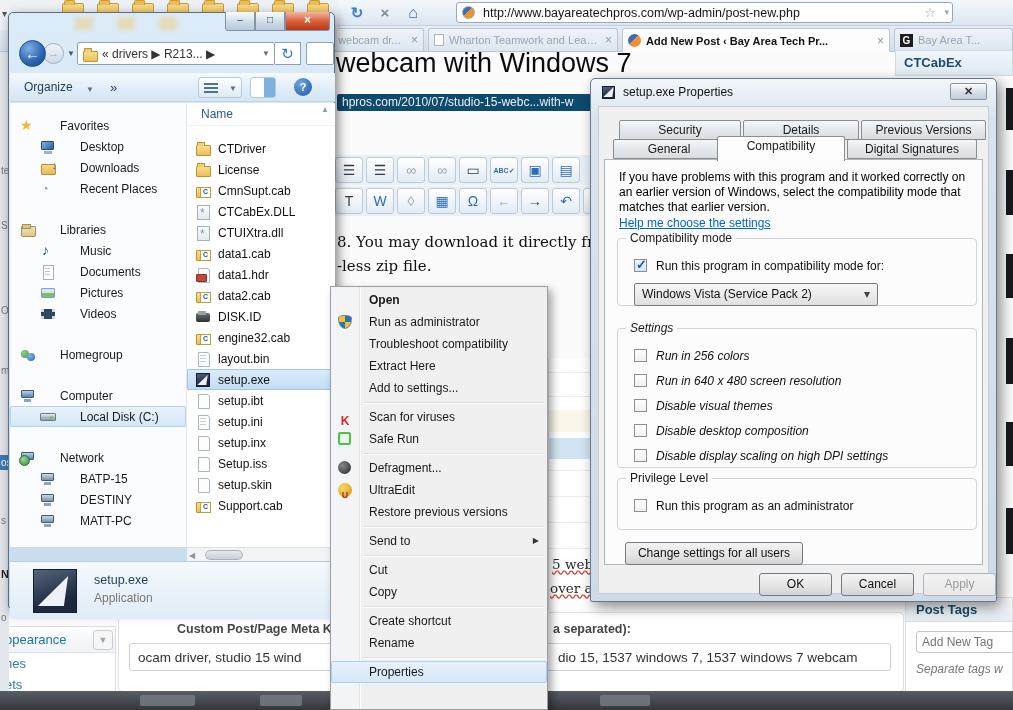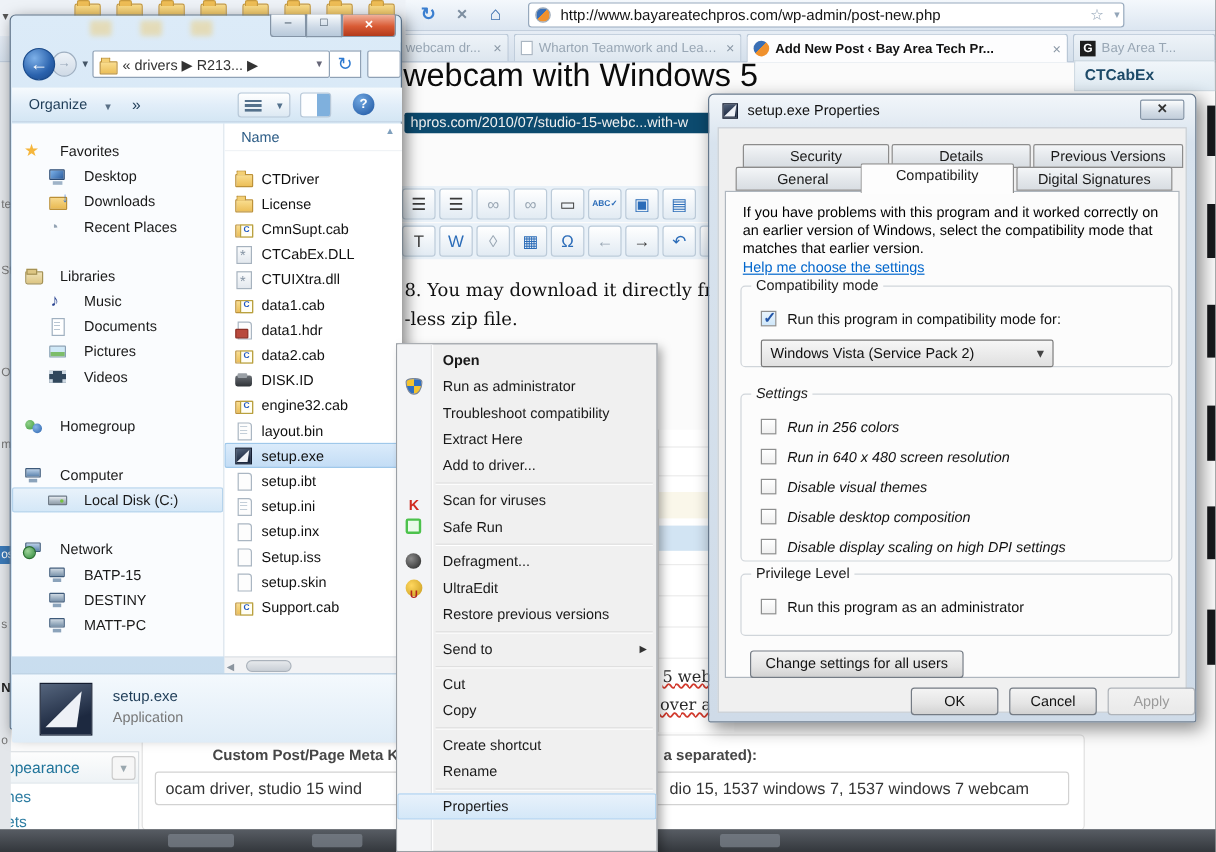--- a/index.html
+++ b/index.html
@@ -8,21 +8,21 @@
   #screen *{box-sizing:border-box;}
 
   
   #wp-bg{position:absolute;left:9px;top:52px;width:1004px;height:639px;background:#fbfbfb;z-index:0;}
   #nav-toolbar{position:absolute;left:0;top:0;width:1013px;height:26px;z-index:0;
     background:linear-gradient(#f4f8fc,#dce6f1);border-bottom:1px solid #c3cfdd;}
   .nav-ico{position:absolute;top:3px;width:22px;height:20px;text-align:center;line-height:20px;font-size:15px;font-weight:bold;}
   #ico-reload{left:346px;color:#3b7fd0;}
   #ico-stop{left:374px;color:#7d8ea0;}
   #ico-home{left:402px;color:#3b6fae;font-size:16px;}
-  #url-field{position:absolute;left:440px;top:2px;width:497px;height:21px;background:#fff;
+  #url-field{position:absolute;left:456px;top:2px;width:497px;height:21px;background:#fff;
     border:1px solid #97a9bd;border-radius:3px;}
   #ff-urlicon{position:absolute;left:5px;top:3px;width:13px;height:13px;border-radius:50%;
     background:linear-gradient(135deg,#3a6fb5 45%,#f0912d 45%);border:1px solid #9aa8b8;}
   #url-text{position:absolute;left:26px;top:3px;font-size:12.5px;color:#141414;white-space:nowrap;}
   #url-star{position:absolute;right:16px;top:2px;color:#93a5b8;font-size:13px;}
   #url-drop{position:absolute;right:3px;top:4px;color:#93a5b8;font-size:9px;}
 
   #tab-bar{position:absolute;left:0;top:26px;width:1013px;height:26px;z-index:0;
     background:linear-gradient(#e6edf5,#d4dfeb);border-bottom:1px solid #b7c6d6;}
   .tab{position:absolute;top:2px;height:23px;background:linear-gradient(#eef3f8,#dde6ef);
@@ -136,21 +136,21 @@
     background:repeating-linear-gradient(#54718c 0 2px,transparent 2px 4px);}
   #view-drop{position:absolute;right:4px;top:6px;color:#54718c;font-size:8px;}
   #preview-btn{position:absolute;left:240px;top:4px;width:26px;height:21px;border:1px solid #b8c8d8;
     border-radius:3px;background:linear-gradient(90deg,#fdfeff 55%,#7fb0dd 55%);}
   #help-btn{position:absolute;left:284px;top:5px;width:18px;height:18px;border-radius:50%;
     background:radial-gradient(circle at 35% 30%,#6fa6e0,#1c54a0);color:#fff;font-size:11px;
     line-height:18px;text-align:center;font-weight:bold;}
   #nav-pane{position:absolute;left:1px;top:90px;width:176px;height:444px;background:#fafcfe;
     overflow:hidden;padding-top:12px;}
   #nav-divider{position:absolute;left:177px;top:90px;width:1px;height:444px;background:#e4e9ee;}
-  .nav-row{position:relative;height:21px;display:flex;align-items:center;padding-left:10px;gap:14px;
+  .nav-row{position:relative;height:21px;display:flex;align-items:center;padding-left:10px;gap:24px;
     color:#1a1a1a;font-size:12px;white-space:nowrap;}
   .nav-row.ind{padding-left:30px;}
   .nav-row.sel{background:linear-gradient(#eaf3fb,#d3e7f7);box-shadow:inset 0 0 0 1px #b5d3ec;border-radius:2px;}
   .nav-gap{height:20px;}
   #file-area{position:absolute;left:178px;top:90px;width:148px;height:444px;background:#fff;overflow:hidden;}
   #col-name{position:absolute;left:14px;top:4px;color:#2c5c86;}
   #sort-arrow{position:absolute;right:6px;top:2px;color:#7fa0bd;font-size:8px;}
   #file-list{position:absolute;left:0;top:22px;right:0;padding-top:12px;border-top:1px solid #f0f3f6;}
   .file-row{height:21px;display:flex;align-items:center;padding-left:8px;gap:7px;font-size:12px;
     color:#111;white-space:nowrap;}
@@ -314,21 +314,21 @@
         <span class="ticon ff"></span>
         <span class="tlabel">Add New Post ‹ Bay Area Tech Pr...</span>
         <span class="tclose">×</span>
       </div>
       <div class="tab" style="left: 894px; width: 119px;">
         <span class="ticon gg">G</span>
         <span class="tlabel">Bay Area T...</span>
       </div>
     </div>
 
-  <div id="post-title">webcam with Windows 5</div>
+  <div id="post-title">webcam with Windows 7</div>
   <div id="permalink">hpros.com/2010/07/studio-15-webc...with-w</div>
   <div id="publish-box">
     <div id="publish-title">CTCabEx</div>
   </div>
   <div class="mce-row" id="mce-row1">
       <div class="tbtn" style="left: 0px;">☰</div>
       <div class="tbtn" style="left: 31px;">☰</div>
       <div class="tbtn t-grey" style="left: 62px;">∞</div>
       <div class="tbtn t-grey" style="left: 93px;">∞</div>
       <div class="tbtn" style="left: 124px;">▭</div>
@@ -354,20 +354,25 @@
     <div class="fsl" style="top:38px"></div>
     <div id="fs-cream"></div>
     <div id="fs-blue"></div>
     <div class="fsl" style="top:112px"></div>
     <div class="fsl" style="top:138px"></div>
     <div class="fsl" style="top:164px"></div>
     <div class="fsl" style="top:190px"></div>
   </div>
   <div class="wp-frag" id="wp-frag1">5 webc</div>
   <div class="wp-frag" id="wp-frag2">over a</div>
+  <div id="posttags-box">
+    <div id="posttags-head">Post Tags</div>
+    <input id="addtag-input" placeholder="Add New Tag" style="">
+    <div id="tags-hint">Separate tags w</div>
+  </div>
   <div id="meta-panel">
     <div class="meta-head" id="meta-head-left">Custom Post/Page Meta Key</div>
     <div class="meta-head" id="meta-head-right">a separated):</div>
     <div id="meta-input">
       <div class="meta-val" id="meta-val-left">ocam driver, studio 15 wind</div>
       <div class="meta-val" id="meta-val-right">dio 15, 1537 windows 7, 1537 windows 7 webcam</div>
     </div>
   </div>
   <div id="appearance-box">
     <div id="appearance-head">ppearance</div>
@@ -638,21 +643,21 @@
         <div class="dtab active" style="left: 118px; width: 128px; top: 29px; height: 25px;">Compatibility</div>
         <div class="dtab" style="left: 248px; width: 130px; top: 32px;">Digital Signatures</div>
       </div>
   </div>
 
   <div id="context-menu">
       <div class="menu-item bold"><span>Open</span></div>
       <div class="menu-item"><span class="menu-icon mi-shield"></span><span>Run as administrator</span></div>
       <div class="menu-item"><span>Troubleshoot compatibility</span></div>
       <div class="menu-item"><span>Extract Here</span></div>
-      <div class="menu-item"><span>Add to driver...</span></div>
+      <div class="menu-item"><span>Add to settings...</span></div>
       <div class="menu-sep"></div>
       <div class="menu-item"><span class="menu-icon mi-kav"></span><span>Scan for viruses</span></div>
       <div class="menu-item"><span class="menu-icon mi-saferun"></span><span>Safe Run</span></div>
       <div class="menu-sep"></div>
       <div class="menu-item"><span class="menu-icon mi-defrag"></span><span>Defragment...</span></div>
       <div class="menu-item"><span class="menu-icon mi-ue"></span><span>UltraEdit</span></div>
       <div class="menu-item"><span>Restore previous versions</span></div>
       <div class="menu-sep"></div>
       <div class="menu-item"><span>Send to</span><span class="submenu-arrow">▶</span></div>
       <div class="menu-sep"></div>

